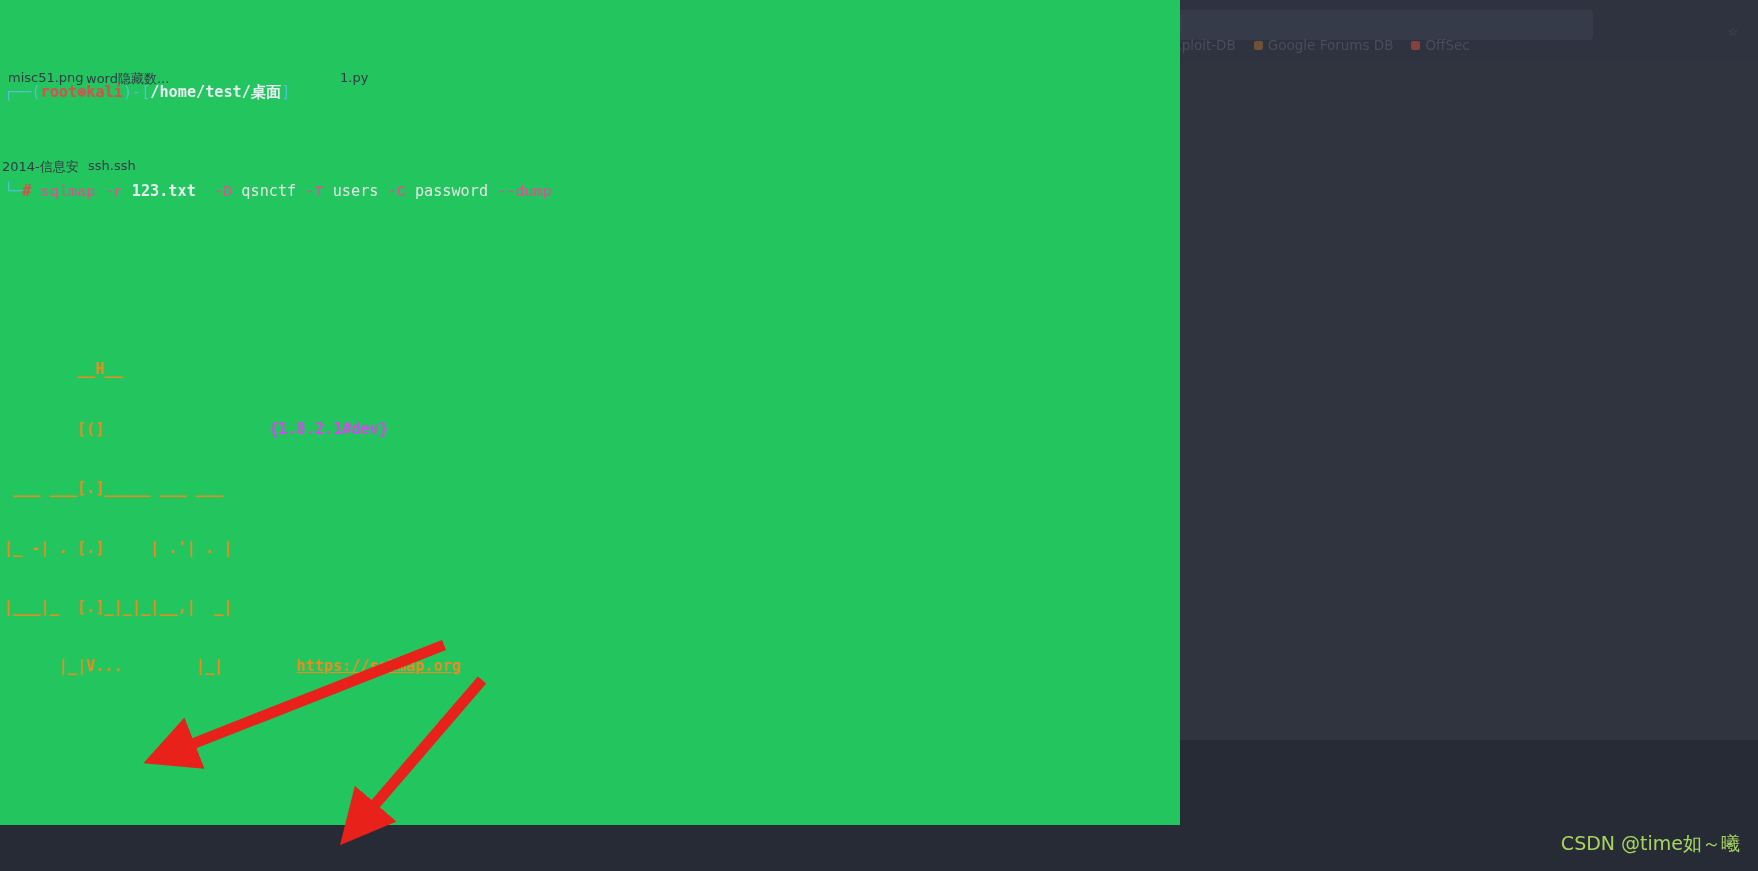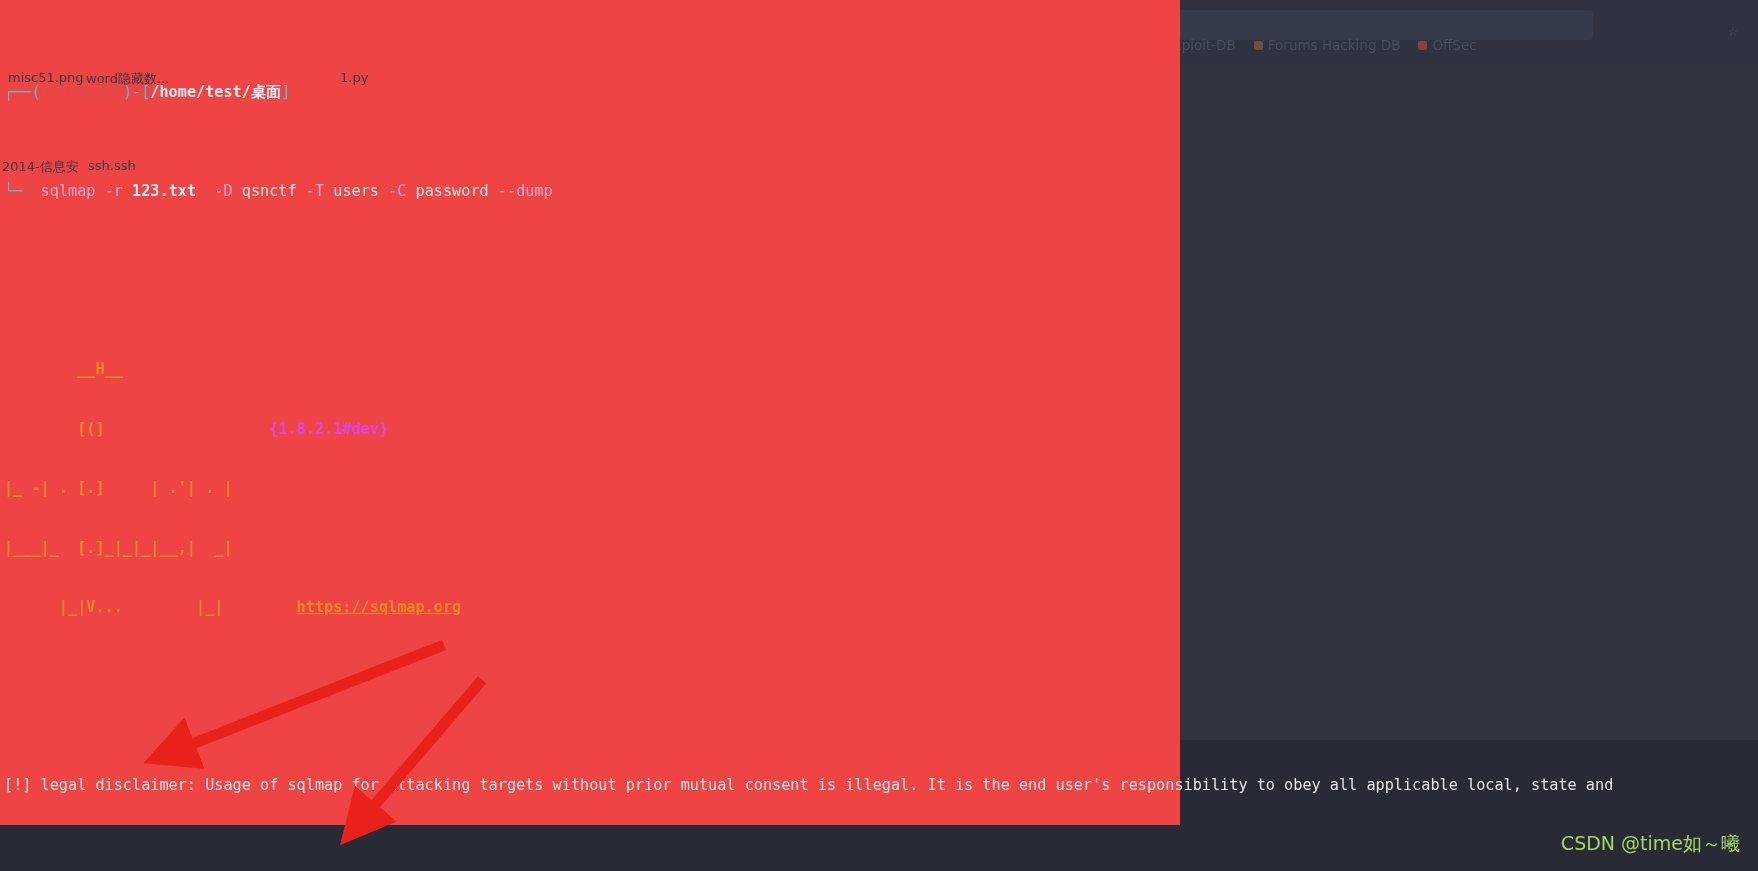--- a/index.html
+++ b/index.html
@@ -62,31 +62,31 @@
     color:#434a58;font-size:12px;padding:1px 4px;font-family:"DejaVu Sans",sans-serif;
   }
   
   .desk-ghost{
     position:absolute;color:#343a46;font-size:13px;font-family:"DejaVu Sans",sans-serif;
     user-select:none;
   }
   
   #terminal{
     position:absolute;left:0;top:0;width:1180px;height:871px;
-    background:#ef4444;
+    background:#22c55e;
     overflow:hidden;
   }
   #term-overflow{
     position:absolute;left:0;top:0;width:1554px;height:871px;
     padding:4px 0 0 4px;box-sizing:border-box;
     font-size:15.2px;line-height:19.8px;
     color:#d8dee9;white-space:pre;
   }
   .row{height:19.8px;white-space:pre;}
-  .c-cyan{color:#f9a8d4;}
+  .c-cyan{color:#ec4899;font-family:Liberation Mono, monospace;}
   .c-red{color:#e04b4b;}
   .c-white{color:#e8ecf2;}
   .c-grey{color:#e5e5e5;}
   .b{font-weight:bold;}
   .ascii{color:#f08a1e;font-weight:bold;text-align:right;}
   .ver{color:#d946ef;font-weight:bold;}
   .link{color:#f08a1e;font-weight:bold;text-decoration:underline;}
   
   .pbracket{color:#4fc3cf;}
   
@@ -138,21 +138,21 @@
     <span class="bm">
       <span class="dot" style="background:#6a4a6a"></span>
       <span>Kali NetHunter</span>
     </span>
     <span class="bm">
       <span class="dot" style="background:#7a4343"></span>
       <span>Exploit-DB</span>
     </span>
     <span class="bm">
       <span class="dot" style="background:#6d5139"></span>
-      <span>Forums Hacking DB</span>
+      <span>Google Forums DB</span>
     </span>
     <span class="bm">
       <span class="dot" style="background:#8a3f3f"></span>
       <span>OffSec</span>
     </span>
   </div>
 
   <div class="page">
     <div class="pg-line">1 admin 123456</div>
     <div class="pg-title">sqlmap file uploader</div>
@@ -183,20 +183,21 @@
   <div class="row"><span class="pbracket">┌──(</span><span class="c-red b">root</span><span class="c-red b">⊛</span><span class="c-red b">kali</span><span class="pbracket">)-[</span><span class="c-white b">/home/test/桌面</span><span class="pbracket">]</span></div>
 
   
   <div class="row"><span class="pbracket">└─</span><span class="c-red b">#</span> <span class="c-cyan">sqlmap</span><span class="c-cyan"> -r </span><span class="c-white b">123.txt</span><span class="c-cyan">  -D </span><span class="c-grey">qsnctf</span><span class="c-cyan"> -T </span><span class="c-grey">users</span><span class="c-cyan"> -C </span><span class="c-grey">password</span><span class="c-cyan"> --dump</span></div>
 
   <div class="row">&nbsp;</div>
 
   
   <div class="row"><span class="ascii">        __H__</span></div>
   <div class="row"><span class="ascii">        [(]</span><span class="ascii">                  </span><span class="ver">{1.8.2.1#dev}</span></div>
+  <div class="row"><span class="ascii"> ___ ___[.]_____ ___ ___</span></div>
   <div class="row"><span class="ascii">|_ -| . [.]     | .'| . |</span></div>
   <div class="row"><span class="ascii">|___|_  [.]_|_|_|__,|  _|</span></div>
   <div class="row"><span class="ascii">      |_|V...        |_|</span><span class="ascii">        </span><a class="link" href="#">https://sqlmap.org</a></div>
 
   <div class="row">&nbsp;</div>
 
   
   <div class="row"><span class="c-grey">[!] legal disclaimer: Usage of sqlmap for attacking targets without prior mutual consent is illegal. It is the end user's responsibility to obey all applicable local, state and</span></div>
   
 

